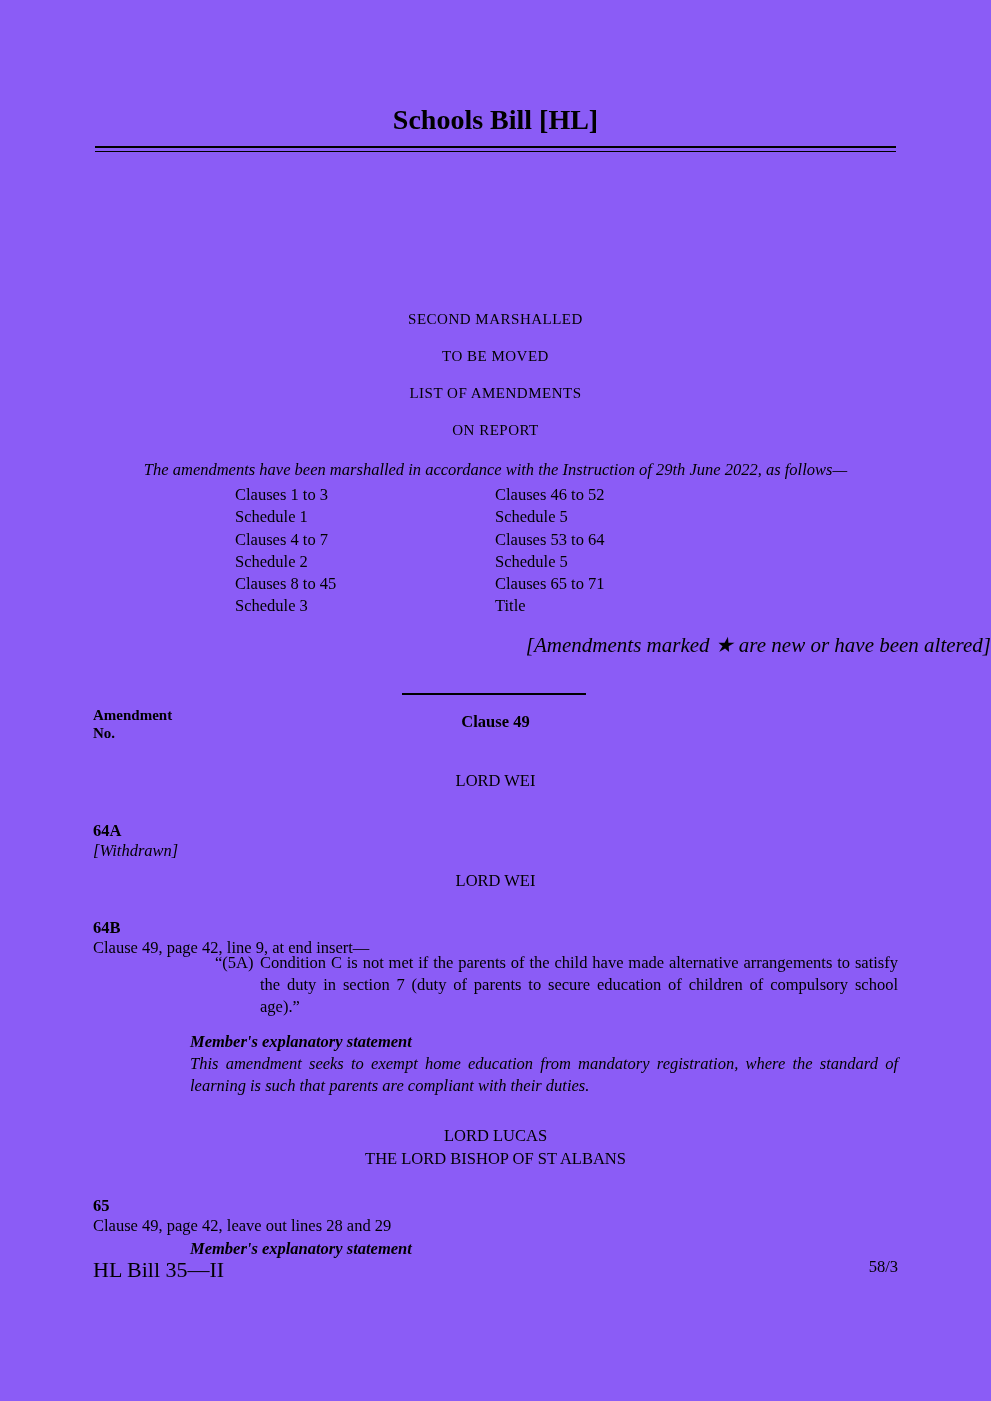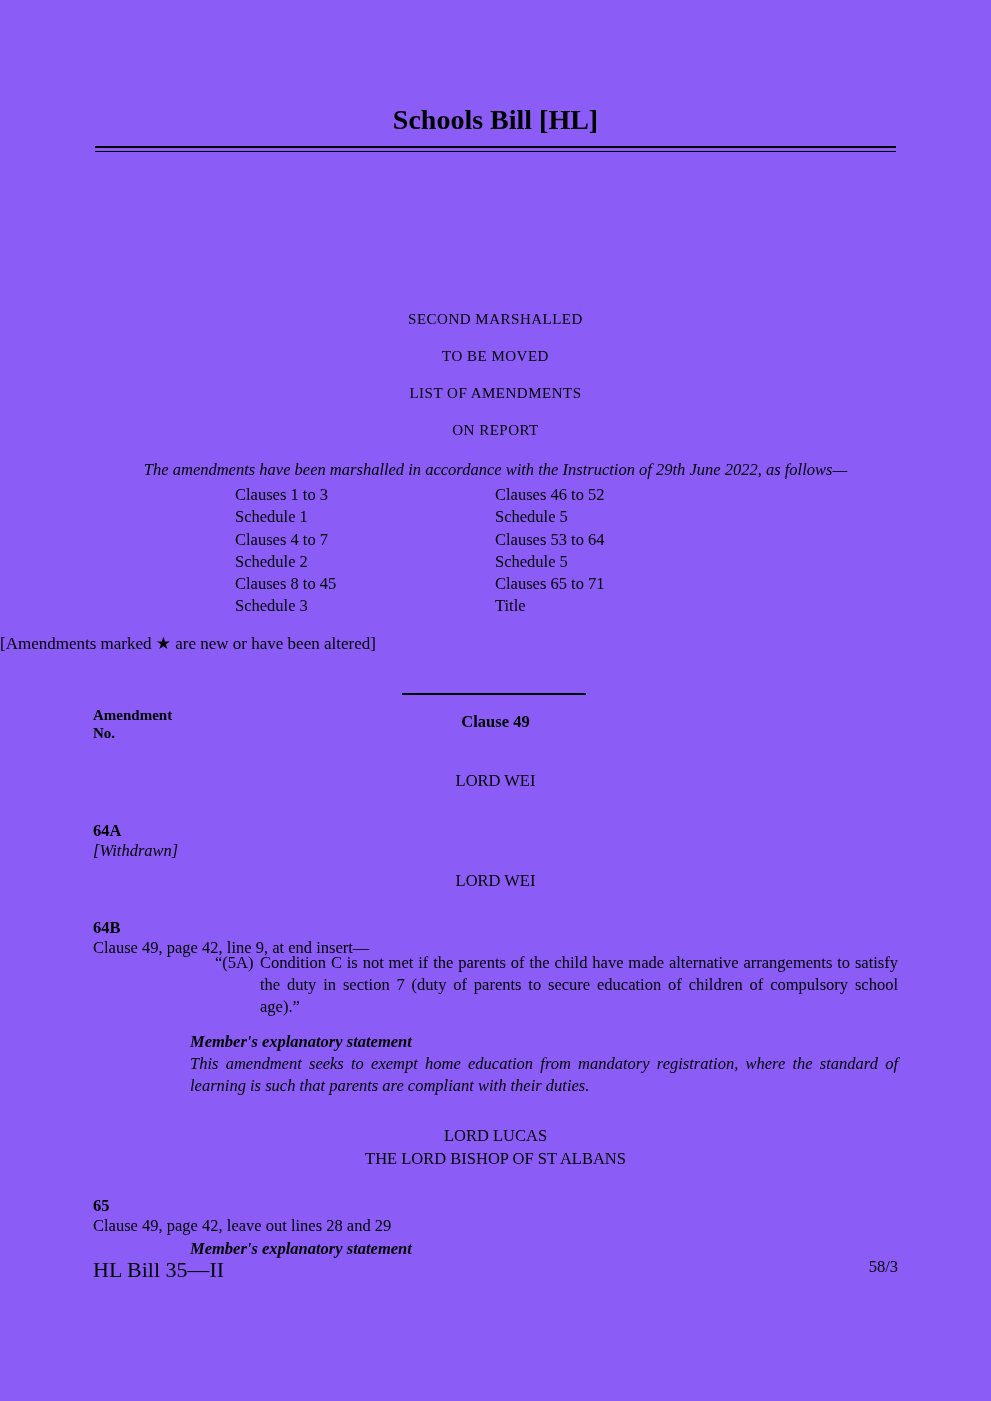--- a/index.html
+++ b/index.html
@@ -36,21 +36,21 @@
   }
 
   .columns {
     position:absolute; top:484px; left:235px;
     display:flex; font-size:16.5px; line-height:22.3px;
   }
   .col { width:260px; }
 
   .star-note {
     position:absolute; top:633px; left:0; width:100%;
-    text-align:left; font-size:17px;
+    text-align:right; font-style:italic; font-size:21px;
   }
 
   .short-rule {
     position:absolute; top:693px; left:402px; width:184px;
     border-top:2px solid #000;
   }
 
   .amendment-no-label {
     position:absolute; top:706px; left:93px;
     font-weight:bold; font-size:15px; line-height:18px;

